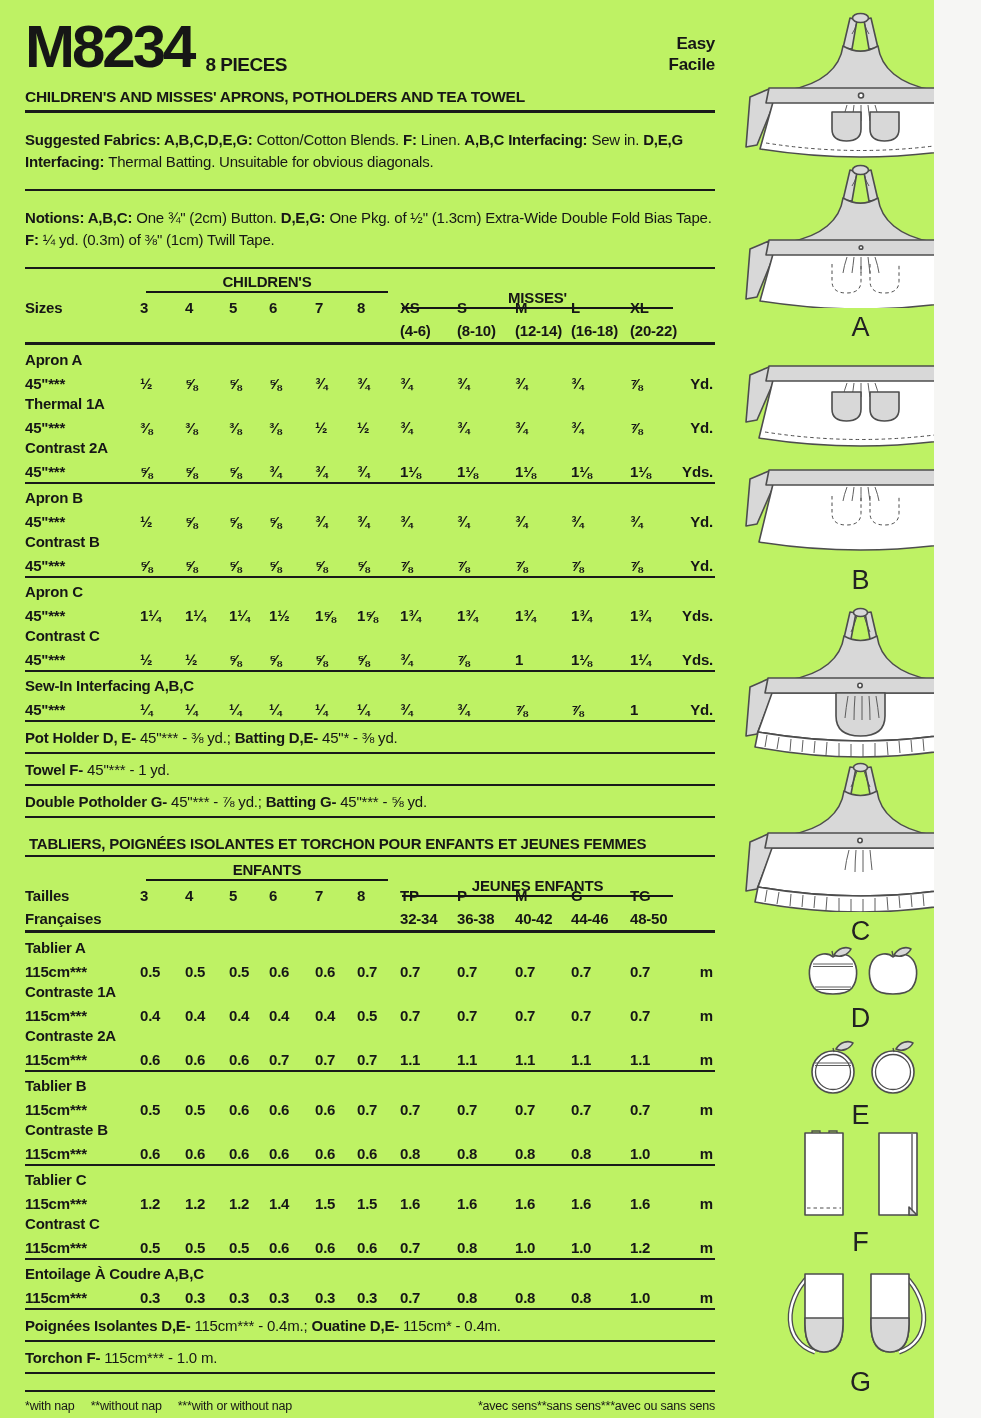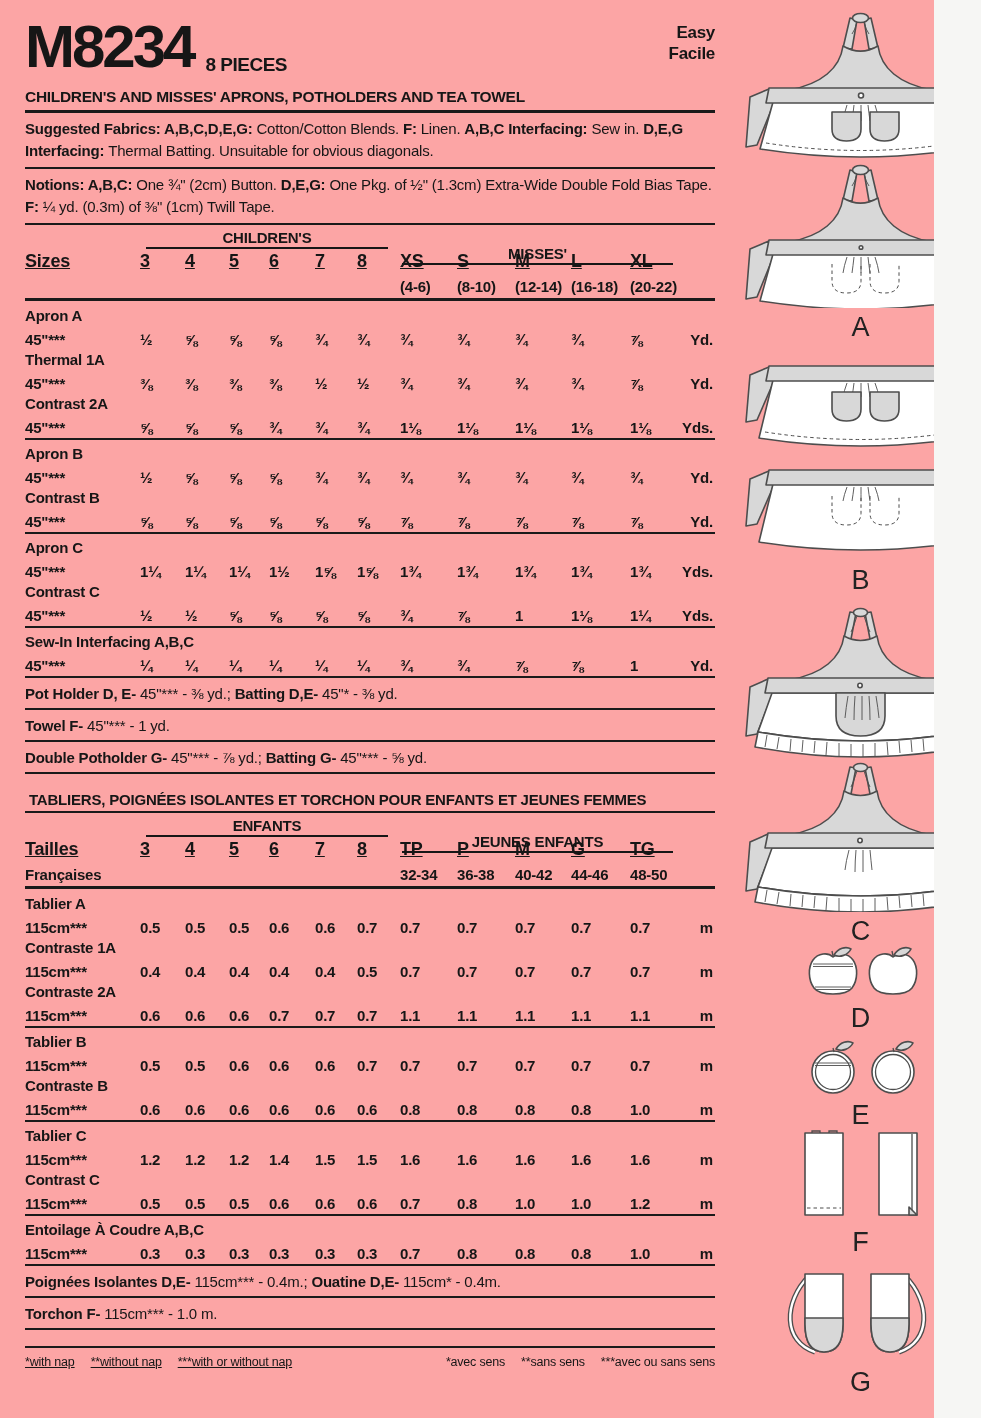--- a/index.html
+++ b/index.html
@@ -1,49 +1,49 @@
 <!DOCTYPE html>
 <html><head>
 <meta charset="utf-8">
 <style>
   html,body{margin:0;padding:0;}
   body{width:981px;height:1418px;background:#f6f6f4;font-family:"Liberation Sans","DejaVu Sans",sans-serif;color:#161616;}
-  .page{position:relative;width:934px;height:1418px;background:#fca5a5;overflow:hidden;}
+  .page{position:relative;width:934px;height:1418px;background:#bef264;overflow:hidden;}
   .left-col{position:absolute;left:25px;top:18px;width:690px;}
   .right-col{position:absolute;left:740px;top:0;width:241px;height:1418px;}
   
   .masthead{display:flex;align-items:flex-start;letter-spacing:-0.3px;}
   .pattern-number{font-size:60px;font-weight:700;line-height:0.95;letter-spacing:-3px;}
   .pieces{font-size:19px;font-weight:700;margin:36px 0 0 12px;letter-spacing:-0.5px;}
-  .difficulty{margin-left:auto;text-align:right;font-size:17px;font-weight:700;line-height:21px;margin-top:4px;}
+  .difficulty{margin-left:auto;text-align:right;font-size:17px;font-weight:700;line-height:21px;margin-top:15px;}
   
   .doc-title{font-size:15.5px;font-weight:700;margin:12px 0 4px;letter-spacing:-0.3px;}
-  .para{font-size:15px;line-height:22px;margin:5px 0;letter-spacing:-0.2px;}
+  .para{font-size:15px;line-height:22px;margin:16px 0;letter-spacing:-0.2px;}
   .para .b,.single-row .b{font-weight:700;}
   .rule{background:#1a1a1a;}
   .rule-2{height:2px;margin:2px 0;}
   .rule-3{height:3px;margin:3px 0;}
   
   .grid-row{display:grid;grid-template-columns:115px 45px 44px 40px 46px 42px 43px 57px 58px 56px 59px 47px 1fr;align-items:end;letter-spacing:-0.2px;}
   .group-row{height:20px;margin-top:4px;}
   .group-label{text-align:center;font-weight:700;font-size:15px;border-bottom:2px solid #161616;padding-bottom:1px;}
   .span-children{grid-column:2/8;margin:0 12px 16px 6px;}
   .span-misses{grid-column:8/13;margin:0 4px 0 2px;}
-  .sizes-row{height:23px;font-weight:700;font-size:18px;text-decoration:underline;}
+  .sizes-row{height:23px;font-weight:700;font-size:15px;}
   .ranges-row{height:23px;font-weight:700;font-size:15px;}
   .item-name{height:21px;line-height:23px;font-weight:700;font-size:15px;letter-spacing:-0.2px;}
   .value-row{height:23px;font-weight:700;font-size:15px;}
   .cell{white-space:nowrap;}
   .unit-cell{text-align:right;padding-right:2px;}
   .single-row{padding:5px 0 4px;font-size:15px;line-height:17px;letter-spacing:-0.2px;}
   .fr-title{font-size:15px;font-weight:700;margin:17px 4px 3px;letter-spacing:-0.2px;}
   
   .footnotes{margin-top:16px;border-top:2px solid #1a1a1a;padding-top:7px;display:flex;justify-content:space-between;font-size:12.5px;letter-spacing:-0.2px;}
-  .fn-left span{margin-right:16px;text-decoration:underline;}
-  .fn-right span{margin-left:16px;}
+  .fn-left span{margin-right:16px;}
+  .fn-right span{}
   
   .figure{position:absolute;left:0;width:241px;text-align:center;}
   .fig-label{font-size:27px;font-weight:400;color:#222;margin-top:2px;line-height:1;}
   
   .w{fill:#fff;stroke:#4d4d4d;stroke-width:1.6;stroke-linejoin:round;}
   .g{fill:#d8d8d8;stroke:#4d4d4d;stroke-width:1.6;stroke-linejoin:round;}
   .ln{fill:none;stroke:#4d4d4d;stroke-width:1.3;}
   .thin{fill:none;stroke:#4d4d4d;stroke-width:0.9;}
   .dash{fill:none;stroke:#4d4d4d;stroke-width:1;stroke-dasharray:3.5 3;}
   .loop{fill:none;stroke:#4d4d4d;stroke-width:5;}

